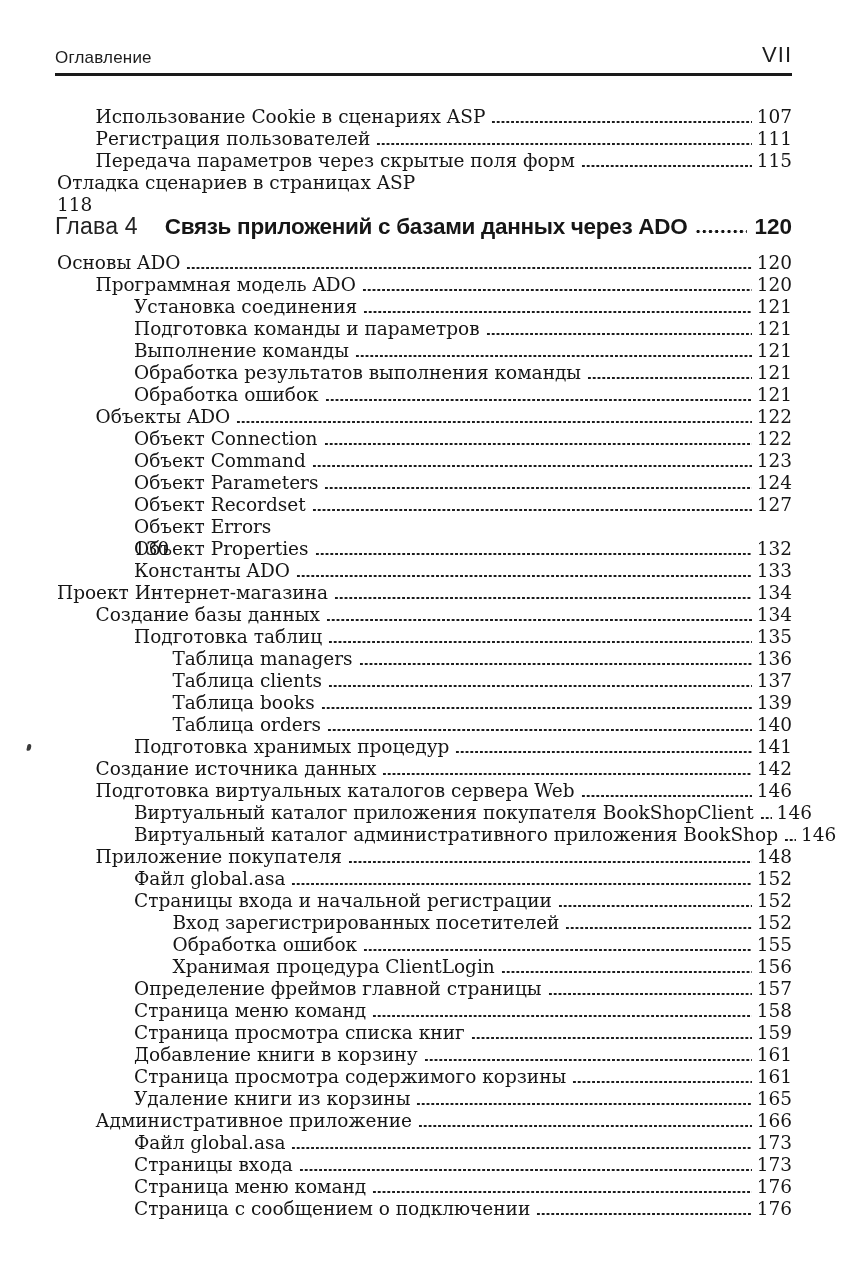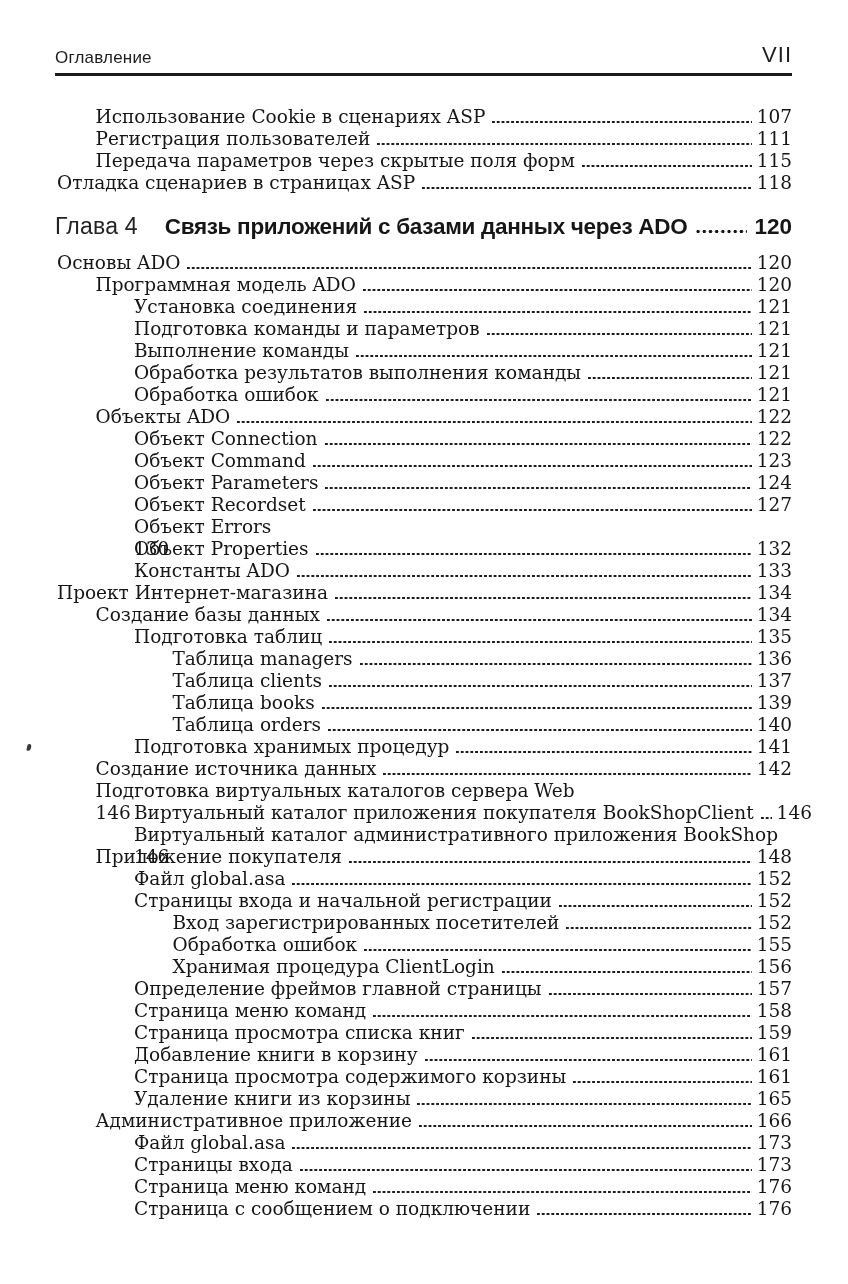--- a/index.html
+++ b/index.html
@@ -90,21 +90,21 @@
       <div class="row" style="padding-left: 40.5px;">
     <span class="t">Регистрация пользователей</span>
     <span class="dots"></span>
     <span class="p">111</span>
   </div>
       <div class="row" style="padding-left: 40.5px;">
     <span class="t">Передача параметров через скрытые поля форм</span>
     <span class="dots"></span>
     <span class="p">115</span>
   </div>
-      <div class="row" style="padding-left: 2px;">
+      <div class="row" style="padding-left: 2px; flex-direction: column;">
     <span class="t">Отладка сценариев в страницах ASP</span>
     <span class="dots"></span>
     <span class="p">118</span>
   </div>
     </div>
 
   <div class="chapter">
     <span class="label">Глава 4</span>
     <span class="title">Связь приложений с базами данных через ADO</span>
     <span class="dots"></span>
@@ -225,31 +225,31 @@
       <div class="row" style="padding-left: 79px;">
     <span class="t">Подготовка хранимых процедур</span>
     <span class="dots"></span>
     <span class="p">141</span>
   </div>
       <div class="row" style="padding-left: 40.5px;">
     <span class="t">Создание источника данных</span>
     <span class="dots"></span>
     <span class="p">142</span>
   </div>
-      <div class="row" style="padding-left: 40.5px; flex-direction: column;">
+      <div class="row" style="padding-left: 40.5px;">
     <span class="t">Подготовка виртуальных каталогов сервера Web</span>
     <span class="dots"></span>
     <span class="p">146</span>
   </div>
       <div class="row" style="padding-left: 79px;">
     <span class="t">Виртуальный каталог приложения покупателя BookShopClient</span>
     <span class="dots"></span>
     <span class="p">146</span>
   </div>
-      <div class="row" style="padding-left: 79px; flex-direction: column;">
+      <div class="row" style="padding-left: 79px;">
     <span class="t">Виртуальный каталог административного приложения BookShop</span>
     <span class="dots"></span>
     <span class="p">146</span>
   </div>
       <div class="row" style="padding-left: 40.5px;">
     <span class="t">Приложение покупателя</span>
     <span class="dots"></span>
     <span class="p">148</span>
   </div>
       <div class="row" style="padding-left: 79px;">

